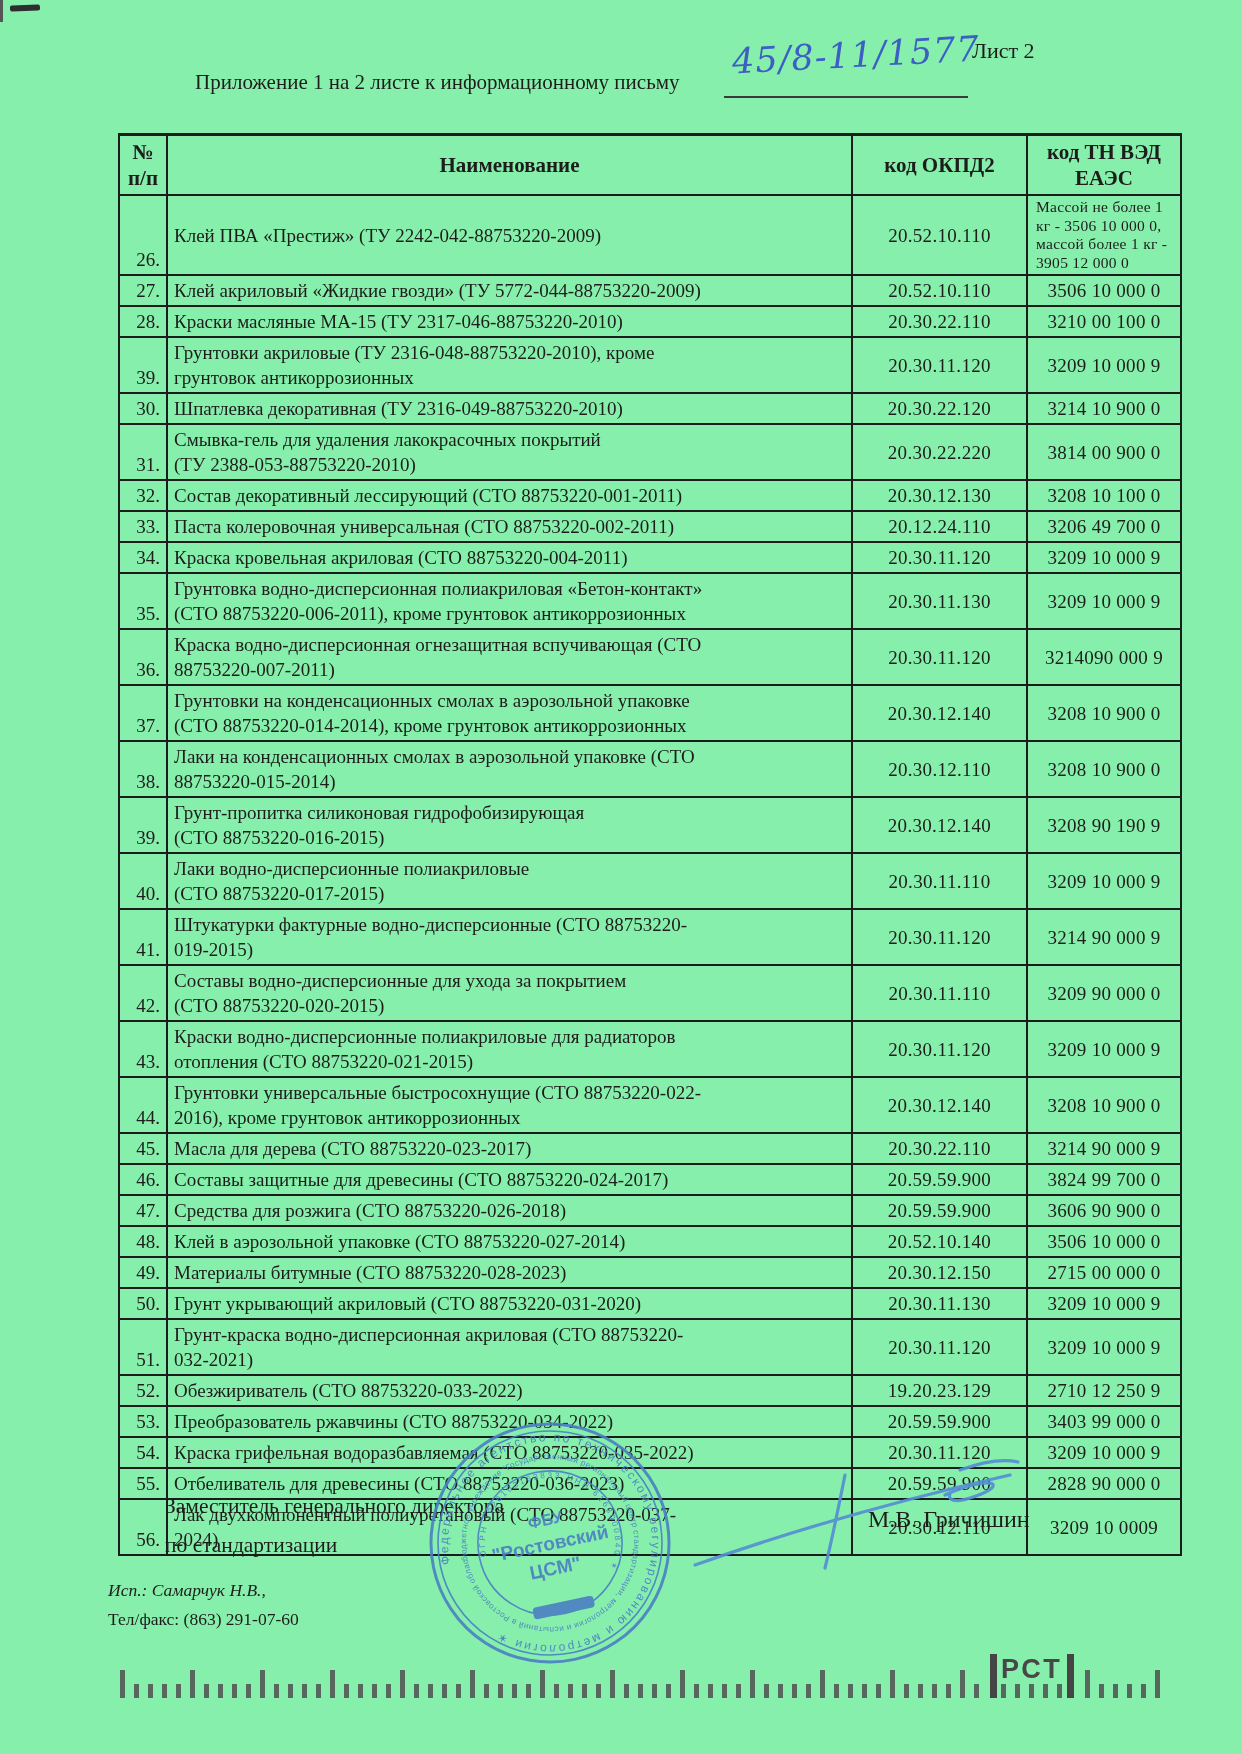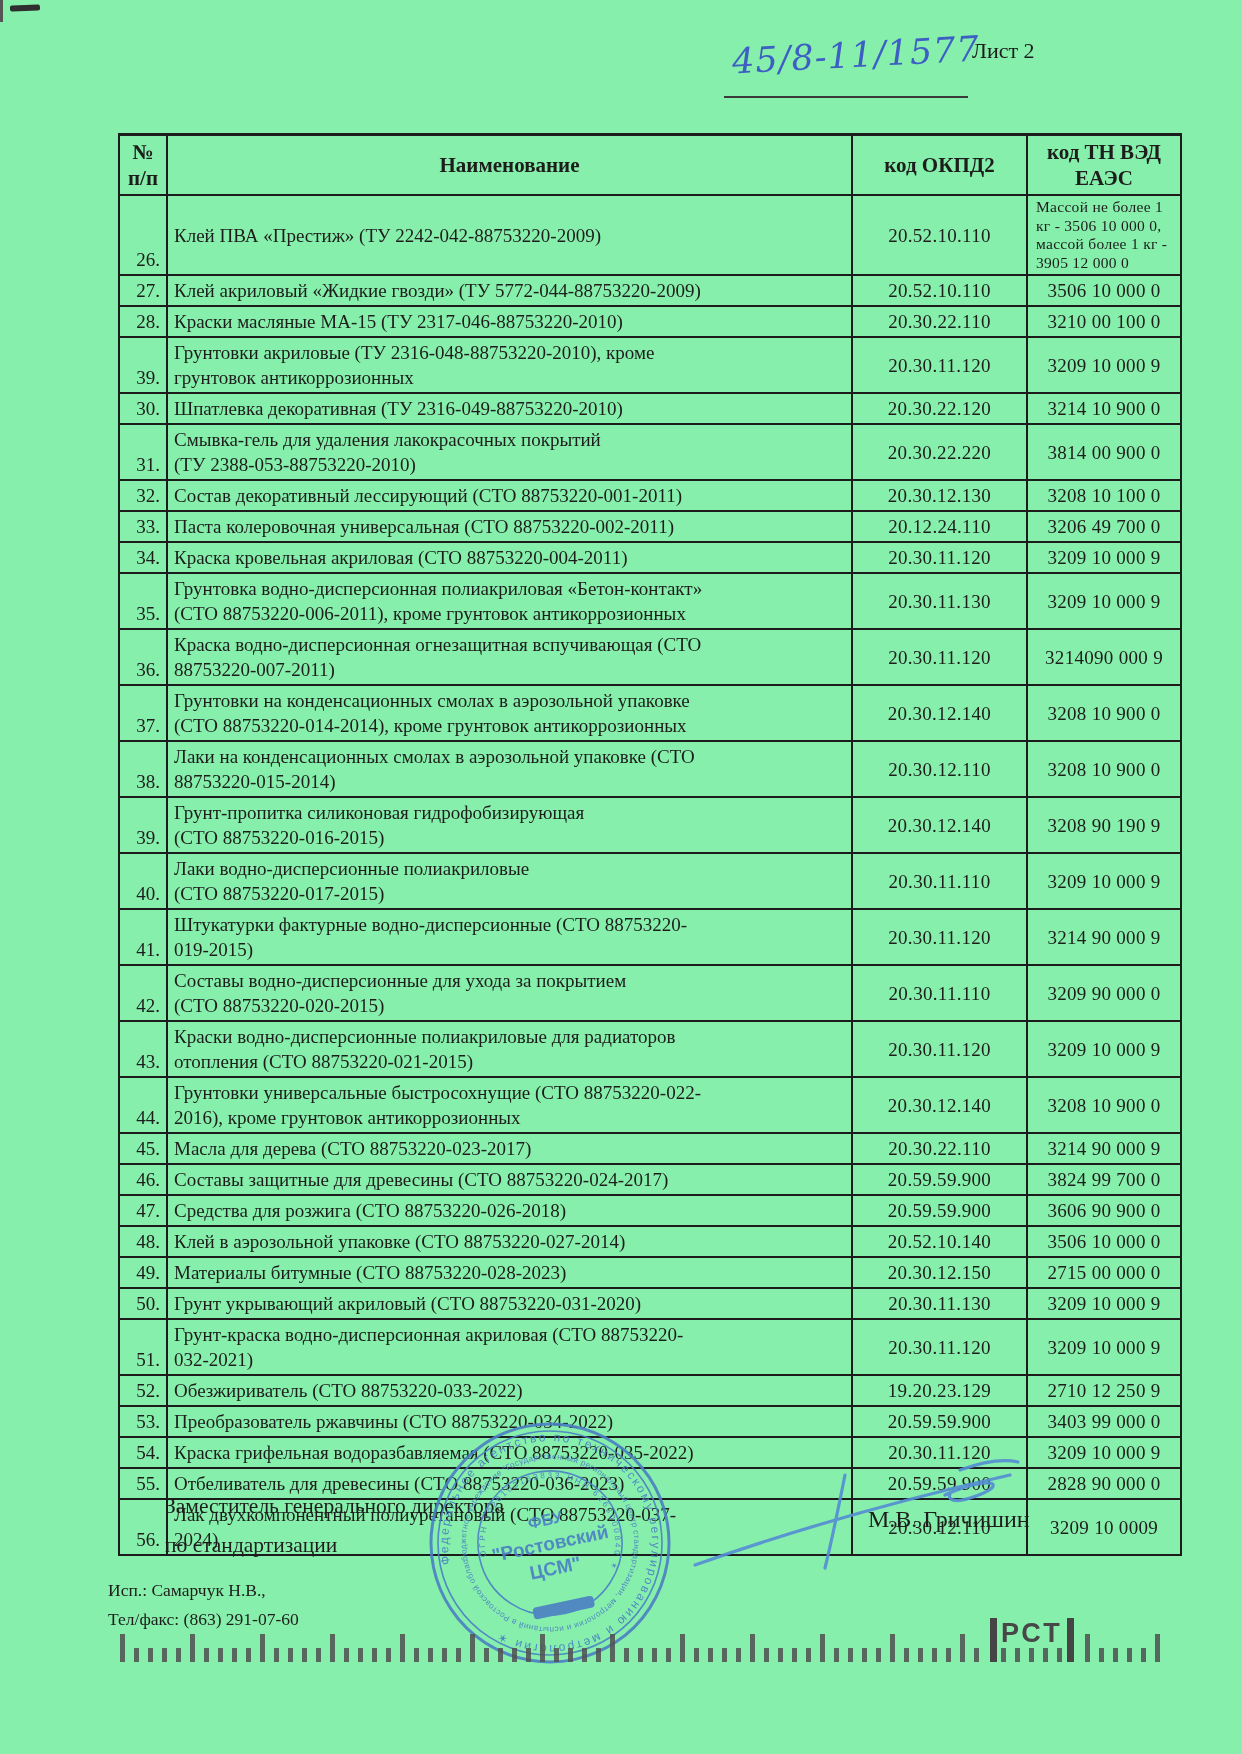--- a/index.html
+++ b/index.html
@@ -36,25 +36,25 @@
   table.doc td{font-size:19px; line-height:25px; padding:2px 6px;}
   td.cell-num{vertical-align:bottom; text-align:right; padding-bottom:2px;}
   td.cell-name{vertical-align:middle; text-align:left; padding-left:12px; white-space:pre-line;}
   td.cell-okpd{vertical-align:middle; text-align:center; letter-spacing:0.3px;margin-top:12px;}
   td.cell-tnved{vertical-align:middle; text-align:center; letter-spacing:0.3px; white-space:pre-line;}
   td.cell-tnved.small{font-size:15.5px; line-height:18.5px; text-align:left; padding:2px 4px 2px 8px;margin-top:36px;}
   
   .sig-title-1{position:absolute;left:165px;top:1494px;font-size:21.5px;}
   .sig-title-2{position:absolute;left:165px;top:1533px;font-size:21.5px;}
   .sig-name{position:absolute;left:868px;top:1506px;font-size:24px;}
-  .executor{position:absolute;left:108px;top:1580px;font-size:17.5px;}
+  .executor{position:absolute;left:108px;top:1580px;font-size:17.5px;font-style:italic;}
   .phone{position:absolute;left:108px;top:1609px;font-size:17.5px;}
   
   .ruler{
-    position:absolute;left:120px;top:1616px;width:1072px;height:46px;
+    position:absolute;left:120px;top:1652px;width:1072px;height:46px;
     display:flex;align-items:flex-end;gap:9px;
   }
   .tick{width:5px;background:#4f4f4f;opacity:.85;flex:none;}
   .rst{display:flex;align-items:flex-end;gap:4px;flex:none;margin:0 2px;}
   .rst-bar{width:7px;height:44px;background:#454545;flex:none;}
   .rst-mid{display:flex;flex-direction:column;align-items:center;}
   .rst-letters{
     font-family:"Liberation Sans", sans-serif;font-weight:bold;
     font-size:27px;line-height:26px;letter-spacing:3px;color:#474747;
   }
@@ -67,20 +67,21 @@
 </head>
 <body>
 
 <div class="page">
 
   <div class="artifact-a"></div>
   <div class="artifact-b"></div>
 
   <div class="sheet-label">Лист 2</div>
 
+  <div class="title-row">Приложение 1 на 2 листе к информационному письму</div>
   <div class="blank-line"></div>
   <div class="handwriting">45/8-11/1577</div>
 
   <table class="doc">
     <colgroup>
         <col class="c-num">
         <col class="c-name">
         <col class="c-okpd">
         <col class="c-tnved">
       </colgroup>

